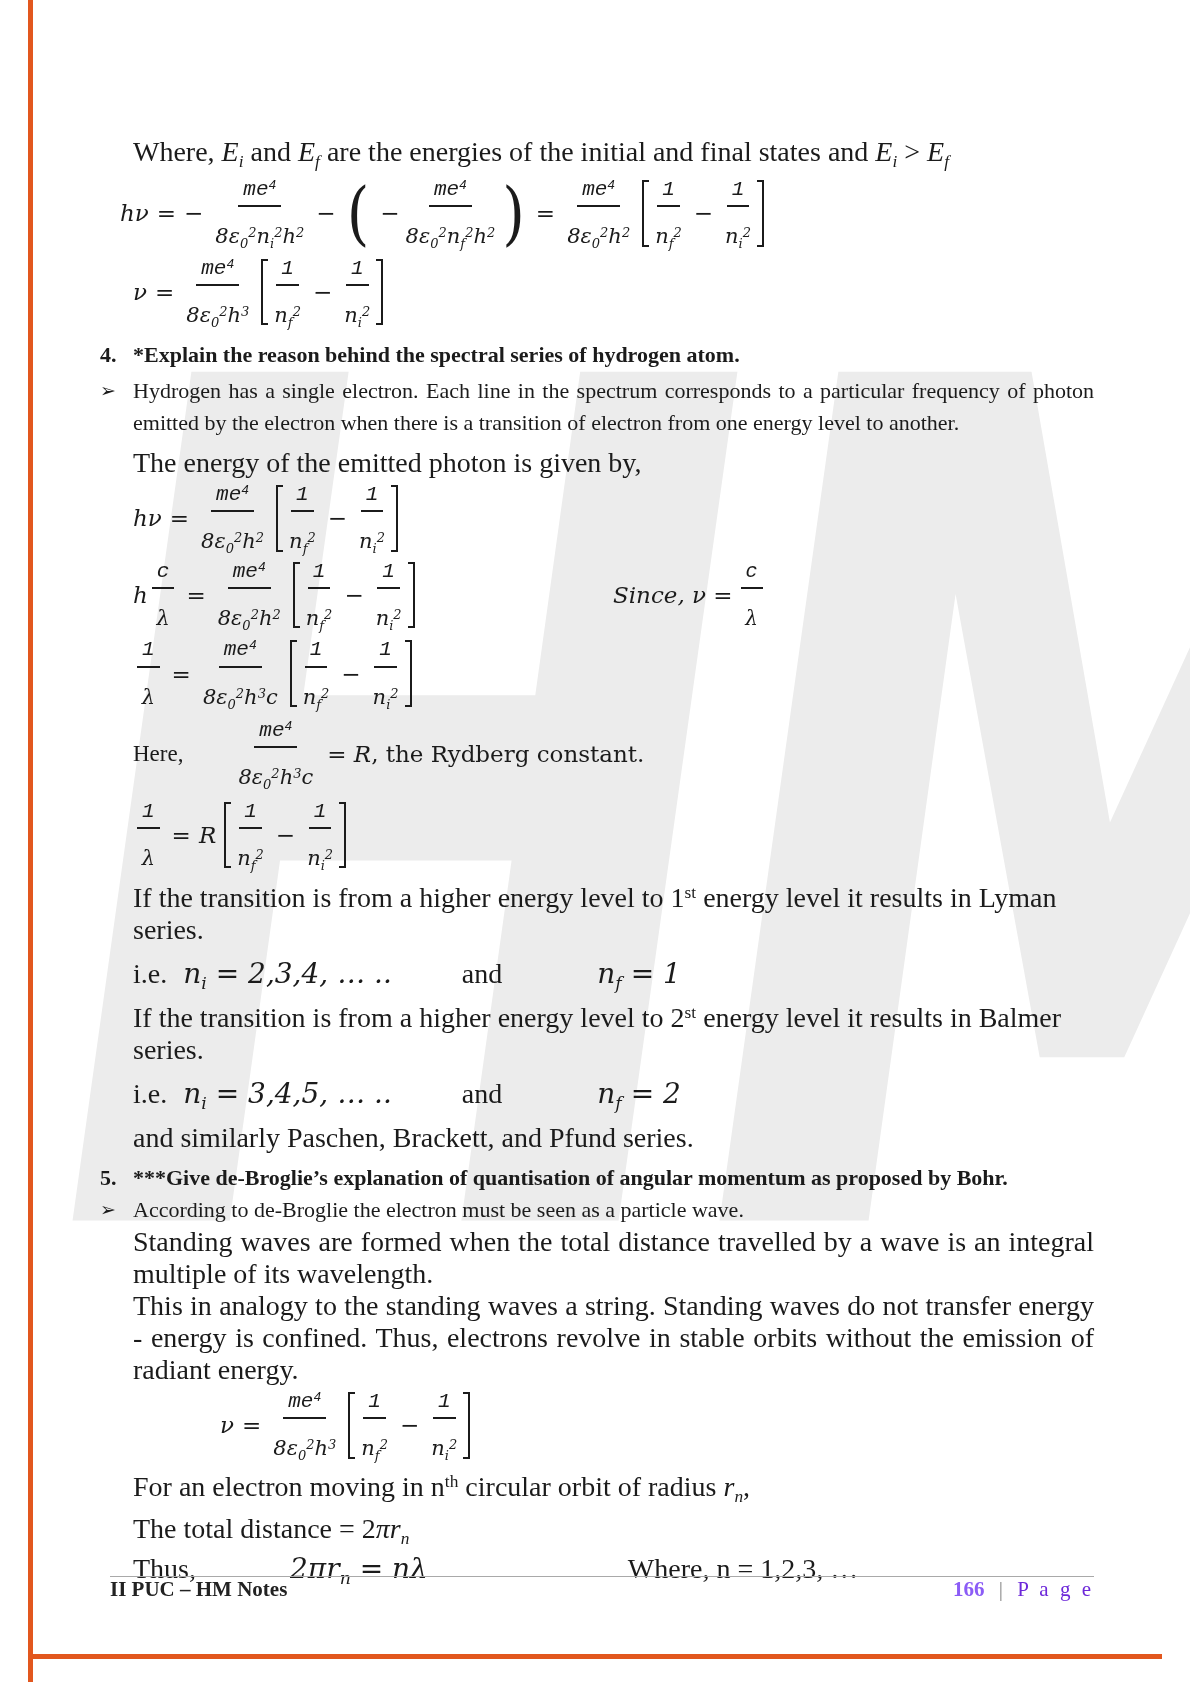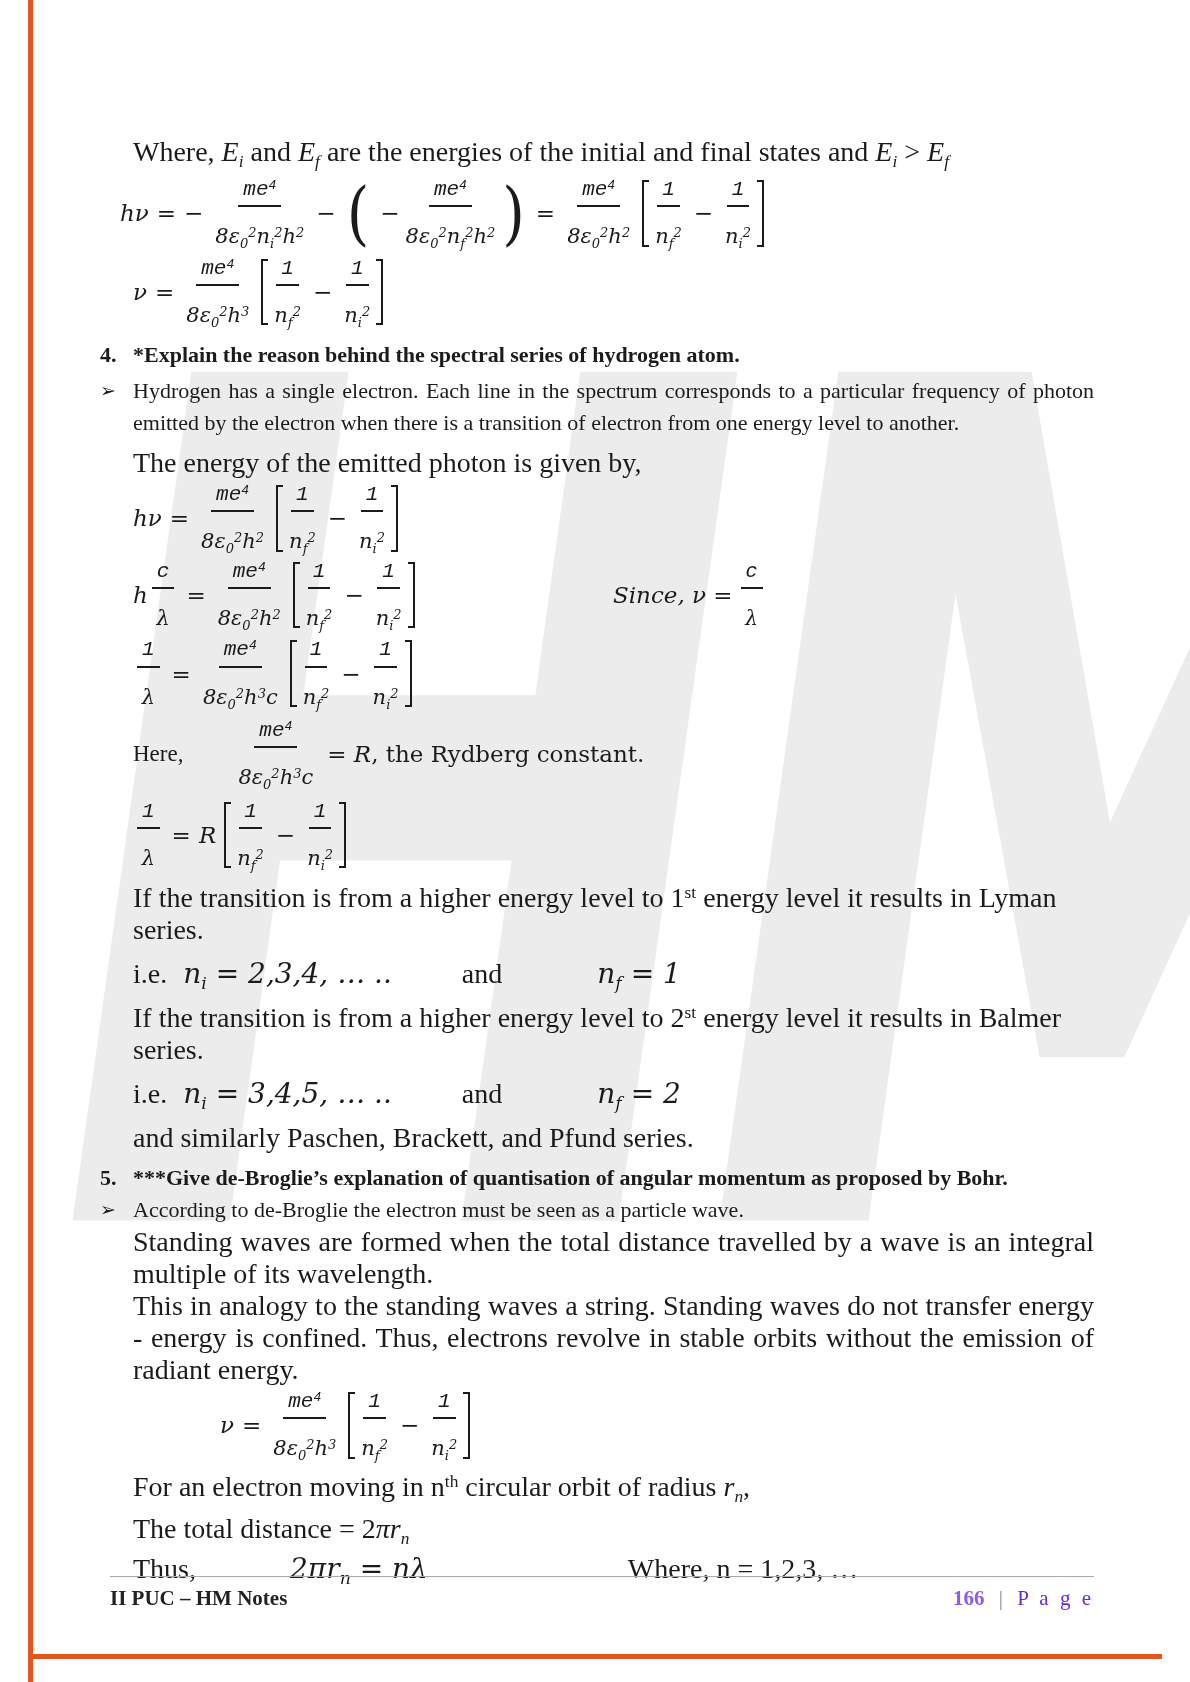--- a/index.html
+++ b/index.html
@@ -77,21 +77,21 @@
   .thusrow { display: flex; align-items: flex-end; gap: 32px; }
   .thusrow .texpr { margin-left: 62px; }
   .thusrow .twhere { margin-left: 168px; }
 
   .heretext { margin-left: 55px; }
   .heretail { margin-left: 10px; font-style: normal; }
 
   
   .footer {
     position: absolute; left: 110px; right: 96px; top: 1576px;
-    border-top: 1px solid #a9a9a9; padding-top: 9px;
+    border-top: 1px solid #a9a9a9; 
     display: flex; justify-content: space-between; align-items: baseline;
     font-size: 21px; z-index: 1;
   }
   .f-left { font-weight: 700; color: #222; }
   .f-right { color: #555; }
   .pg-num { font-weight: 700; color: #8b5cf6; }
   .pg-sep { margin: 0 9px; color: #8a8a8a; }
   .pg-word { letter-spacing: 3px; color: #6d28d9; }
 
   

